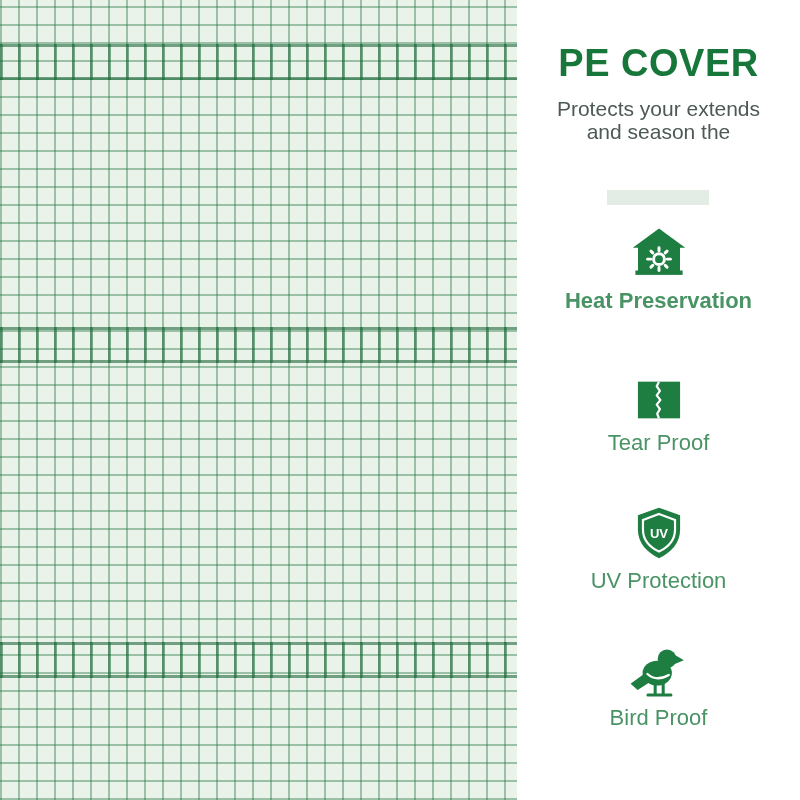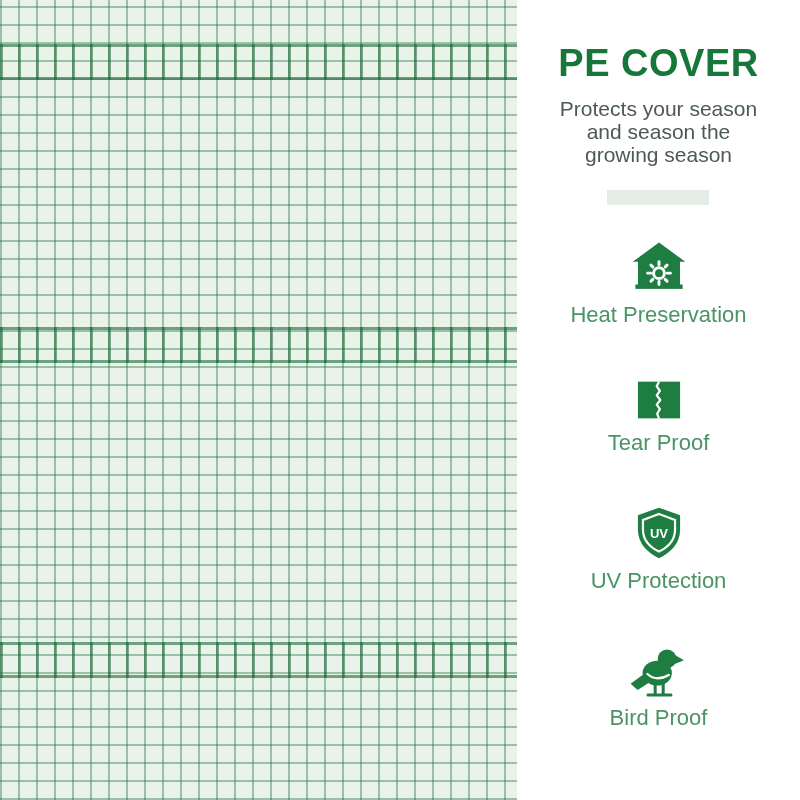--- a/index.html
+++ b/index.html
@@ -88,44 +88,43 @@
   .icon-box {
     display: flex;
     align-items: center;
     justify-content: center;
     width: 100%;
   }
   .feature-label {
     font-size: 22px;
     color: #4a9365;
   }
-  .f1 { top: 238px; }
+  .f1 { top: 224px; font-weight: bold; }
   .f2 { top: 374px; }
   .f3 { top: 504px; }
   .f4 { top: 643px; }
 </style>
 </head>
 <body>
 
 <div class="stage">
 
   <div class="mesh">
     <div class="mesh-band band-1"></div>
     <div class="mesh-band band-2"></div>
     <div class="mesh-band band-3"></div>
   </div>
 
   <div class="panel">
 
     <div class="title">PE COVER</div>
 
     <div class="subtitle">
-      <div>Protects your season</div>
+      <div>Protects your extends</div>
       <div>and season the</div>
-      <div>growing season</div>
     </div>
 
     <div class="divider"></div>
 
     <div class="feature f1">
       <div class="icon-box" style="height:58px">
         <svg width="56" height="56" viewBox="0 0 64 60">
           <g fill="#1e7d41">
             <polygon points="32,2 62,24 2,24"></polygon>
             <rect x="8" y="22" width="48" height="30"></rect>

